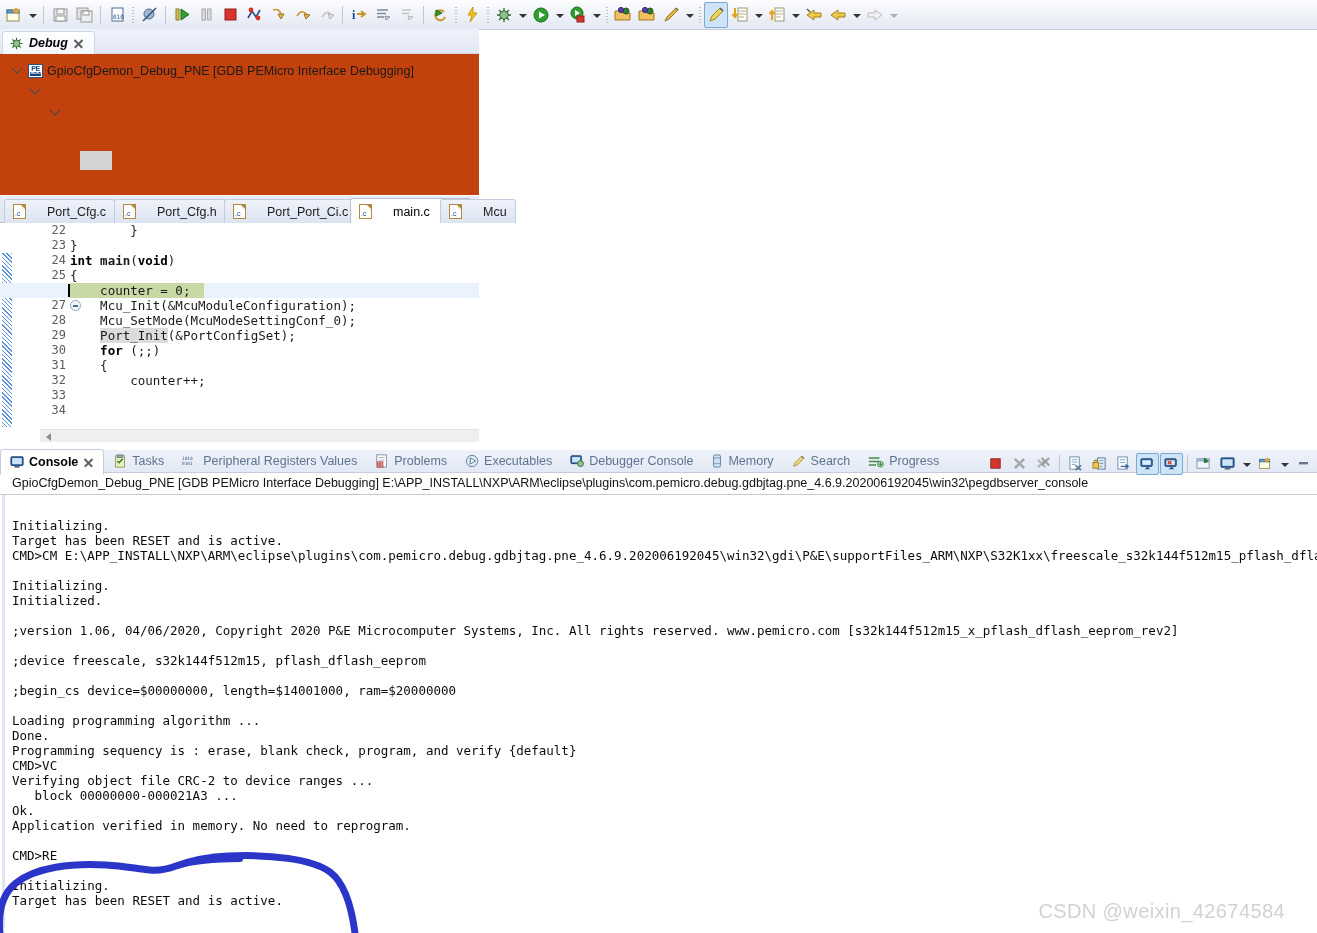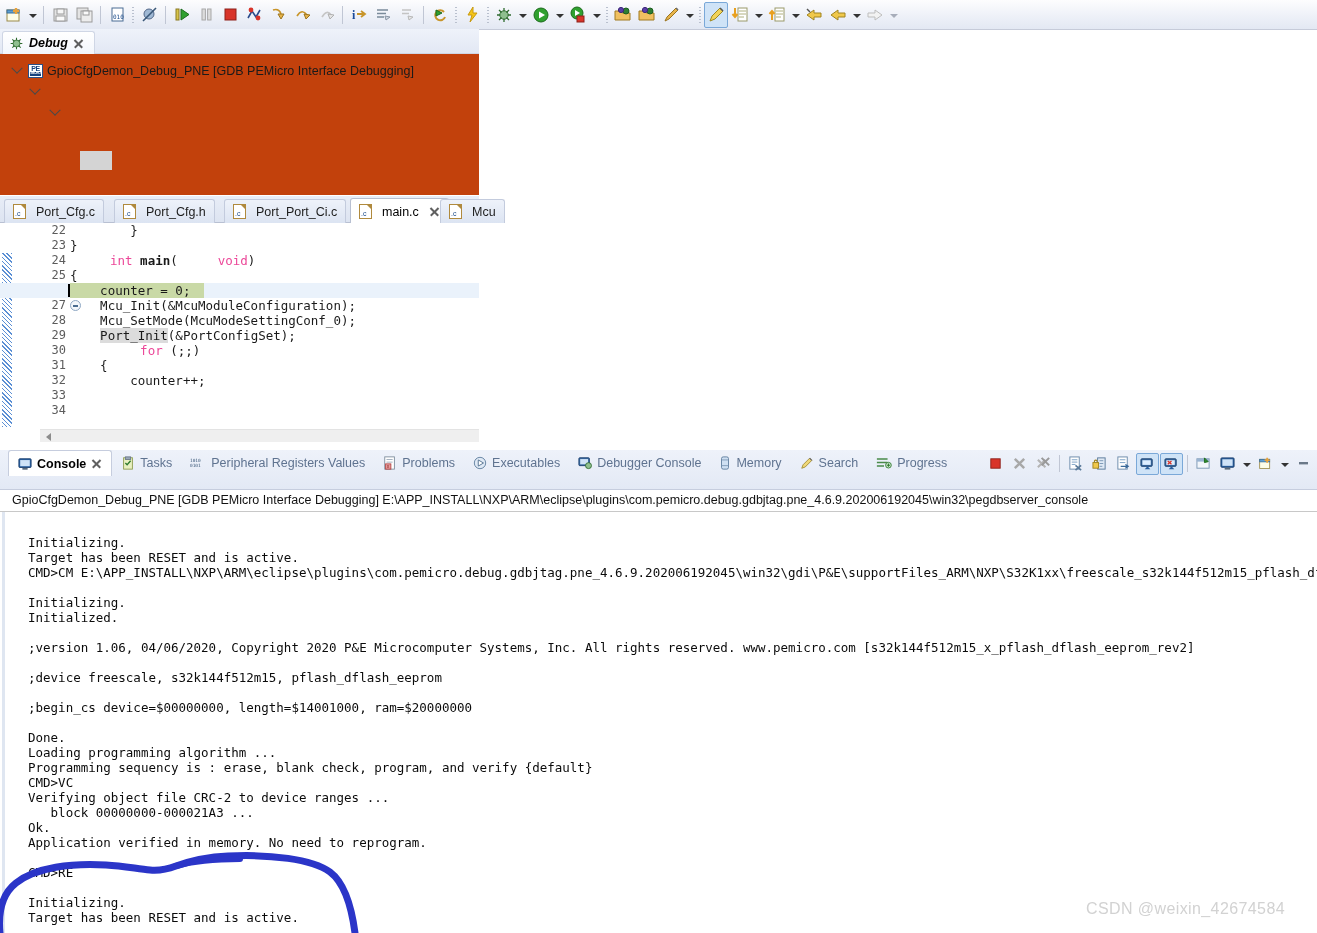--- a/index.html
+++ b/index.html
@@ -96,21 +96,21 @@
     position:absolute; left:0; top:196px; width:479px; height:254px;
     background:#ffffff;
   }
   #editor-tabbar {
     position:relative; height:27px;
     background:linear-gradient(#e8edf7,#dde4f1);
     border-bottom:1px solid #b8c0d2;
   }
   .ed-tab {
     position:absolute; top:3px; height:24px; display:flex; align-items:center;
-    gap:10px; padding:0 8px; font-size:12.5px; color:#1d1d1d;
+    gap:21px; padding:0 8px; font-size:12.5px; color:#1d1d1d;
     background:linear-gradient(#eef2fa,#dce4f2);
     border:1px solid #c3cbdd; border-bottom:none; border-radius:3px 3px 0 0;
   }
   .ed-tab.active {
     background:#ffffff; border-color:#b8c0d2; top:2px; height:26px;
     font-weight:normal; color:#000;
   }
   .c-file-icon {
     width:13px; height:15px; background:#ffffff; border:1px solid #b08a3e;
     position:relative; flex:none;
@@ -158,43 +158,43 @@
     background:#eaf2fb;
   }
   #cur-line-marker {
     position:absolute; left:0px; top:60px; width:134px; height:15px;
     background:#c9d9a6;
   }
   #cur-caret {
     position:absolute; left:-2px; top:61px; width:2px; height:13px; background:#000;
   }
   .occ-hl { background:#dcdcdc; }
-  .kw { color:#ec4899; font-weight:normal;margin-left:40px; }
+  .kw { color:#000000; font-weight:bold; }
   .ed-hscroll {
     position:absolute; left:40px; top:206px; width:529px; height:13px;
     background:#efefef; border-top:1px solid #e3e3e3;
   }
   .ed-hscroll::after {
     content:""; position:absolute; left:6px; top:3px;
     border-top:4px solid transparent; border-bottom:4px solid transparent;
     border-right:5px solid #8c8c8c;
   }
   #editor-leftstrip {
     position:absolute; left:0; top:206px; width:40px; height:13px; background:#fff;
   }
 
   
   #console-panel {
     position:absolute; left:0; top:450px; width:1317px; height:483px;
     background:#ffffff;
   }
   #console-tabbar {
-    height:40px; background:linear-gradient(#eef2fa,#e3e9f5);
+    height:23px; background:linear-gradient(#eef2fa,#e3e9f5);
     border-bottom:1px solid #c6cdde; position:relative;
-    display:flex; align-items:flex-start;padding-left:8px;
+    display:flex; align-items:center;
   }
   .cons-tab {
     height:25px; display:flex; align-items:center; gap:5px;
     padding:0 9px; font-size:12.5px; color:#5f7390;
   }
   .cons-tab.active {
     background:#ffffff; border:1px solid #c6cdde; border-bottom:none;
     border-radius:3px 3px 0 0; color:#000; font-weight:bold; height:26px;
     margin-bottom:-1px;
   }
@@ -206,34 +206,34 @@
   .ct-btn.on { background:#cfe3f7; border:1px solid #7aa8d8; border-radius:2px; }
   .ct-sep { width:7px; height:20px; display:flex; align-items:center; justify-content:center; }
   .ct-sep::before { content:""; width:1px; height:17px; background:#c0c6d4; display:block; }
   #console-title {
     height:22px; line-height:20px; padding-left:12px; font-size:12.5px;
     color:#111; border-bottom:1px solid #c8c8c8; background:#fff;
     white-space:nowrap; overflow:hidden;
   }
   #console-body {
     position:relative; height:433px; overflow:hidden; background:#ffffff;
-    padding-left:28px; padding-top:8px;
+    padding-left:12px; padding-top:8px;
     font-family:"DejaVu Sans Mono", monospace; font-size:12.5px; color:#0b0b0b;
   }
   #console-body .line { height:15px; line-height:15px; white-space:pre; }
   #console-leftrail {
     position:absolute; left:2px; top:0; width:3px; height:433px; background:#dfe6f1;
   }
 
   
   #annot { position:absolute; left:0; top:840px; width:420px; height:93px;
            pointer-events:none; }
   #watermark {
     position:absolute; right:32px; top:900px;
-    font-size:16px; color:#d2d2d2; letter-spacing:.4px;
+    font-size:20px; color:#d2d2d2; letter-spacing:.4px;
     font-family:"Liberation Sans", sans-serif; white-space:nowrap;
   }
 </style>
 </head>
 <body>
 
 <div id="toolbar">
 
   <div class="tb-item tb-btn">
     <svg class="icon-svg" width="18" height="18" viewBox="0 0 18 18">
@@ -744,22 +744,22 @@
     <div class="line"></div>
     <div class="line">Initializing.</div>
     <div class="line">Initialized.</div>
     <div class="line"></div>
     <div class="line">;version 1.06, 04/06/2020, Copyright 2020 P&amp;E Microcomputer Systems, Inc. All rights reserved. www.pemicro.com [s32k144f512m15_x_pflash_dflash_eeprom_rev2]</div>
     <div class="line"></div>
     <div class="line">;device freescale, s32k144f512m15, pflash_dflash_eeprom</div>
     <div class="line"></div>
     <div class="line">;begin_cs device=$00000000, length=$14001000, ram=$20000000</div>
     <div class="line"></div>
+    <div class="line">Loading programming algorithm ...</div>
     <div class="line">Done.</div>
-    <div class="line">Loading programming algorithm ...</div>
     <div class="line">Programming sequency is : erase, blank check, program, and verify {default}</div>
     <div class="line">CMD&gt;VC</div>
     <div class="line">Verifying object file CRC-2 to device ranges ...</div>
     <div class="line">   block 00000000-000021A3 ...</div>
     <div class="line">Ok.</div>
     <div class="line">Application verified in memory. No need to reprogram.</div>
     <div class="line"></div>
     <div class="line">CMD&gt;RE</div>
     <div class="line"></div>
     <div class="line">Initializing.</div>

